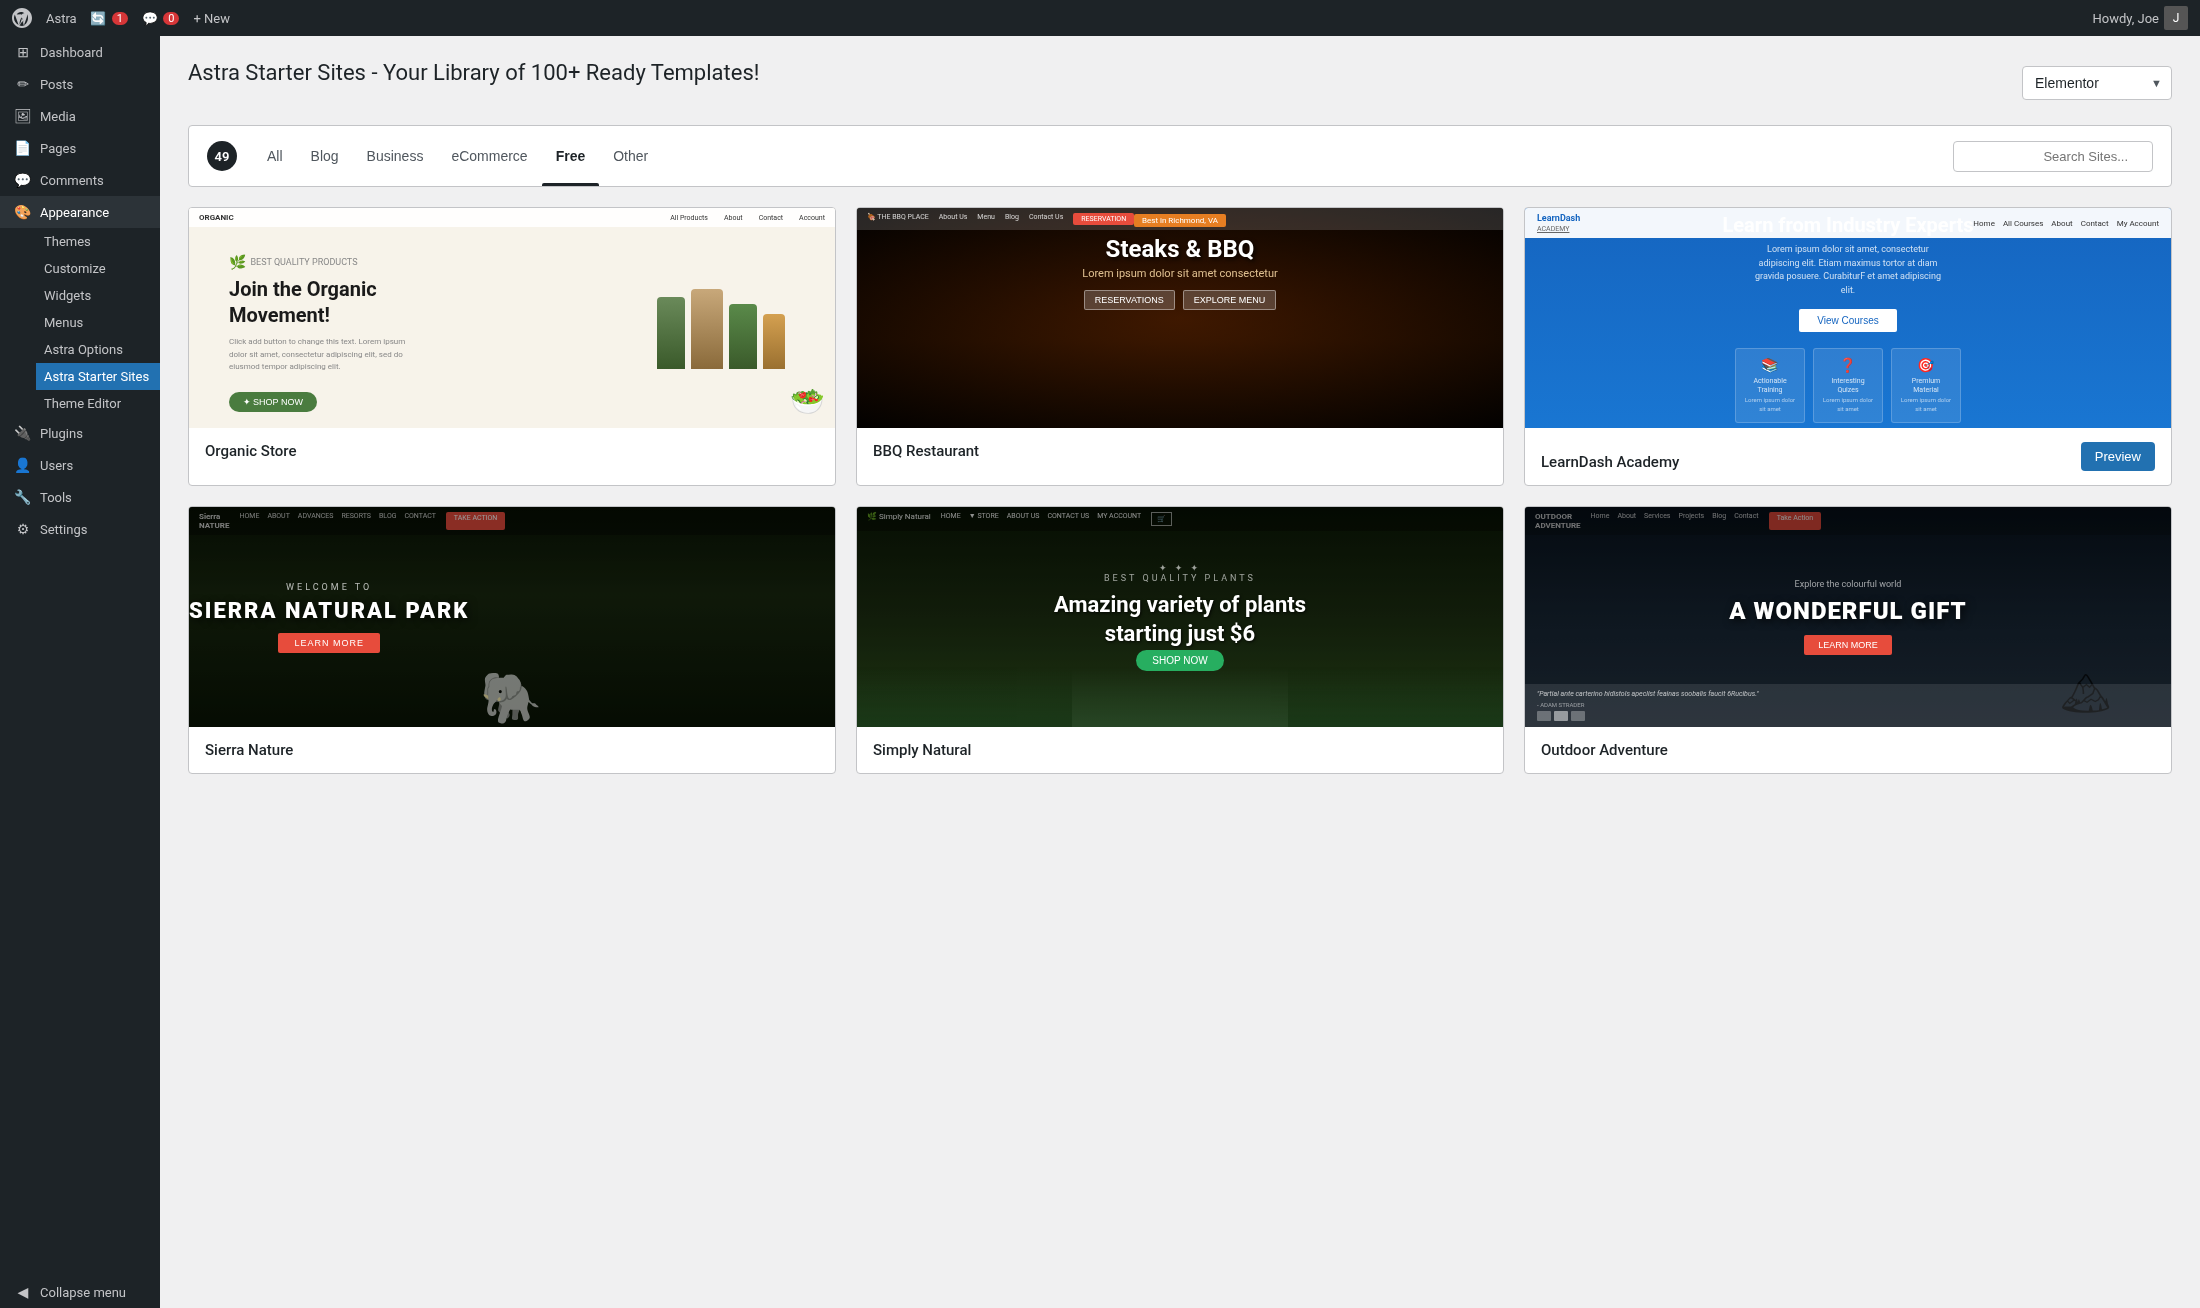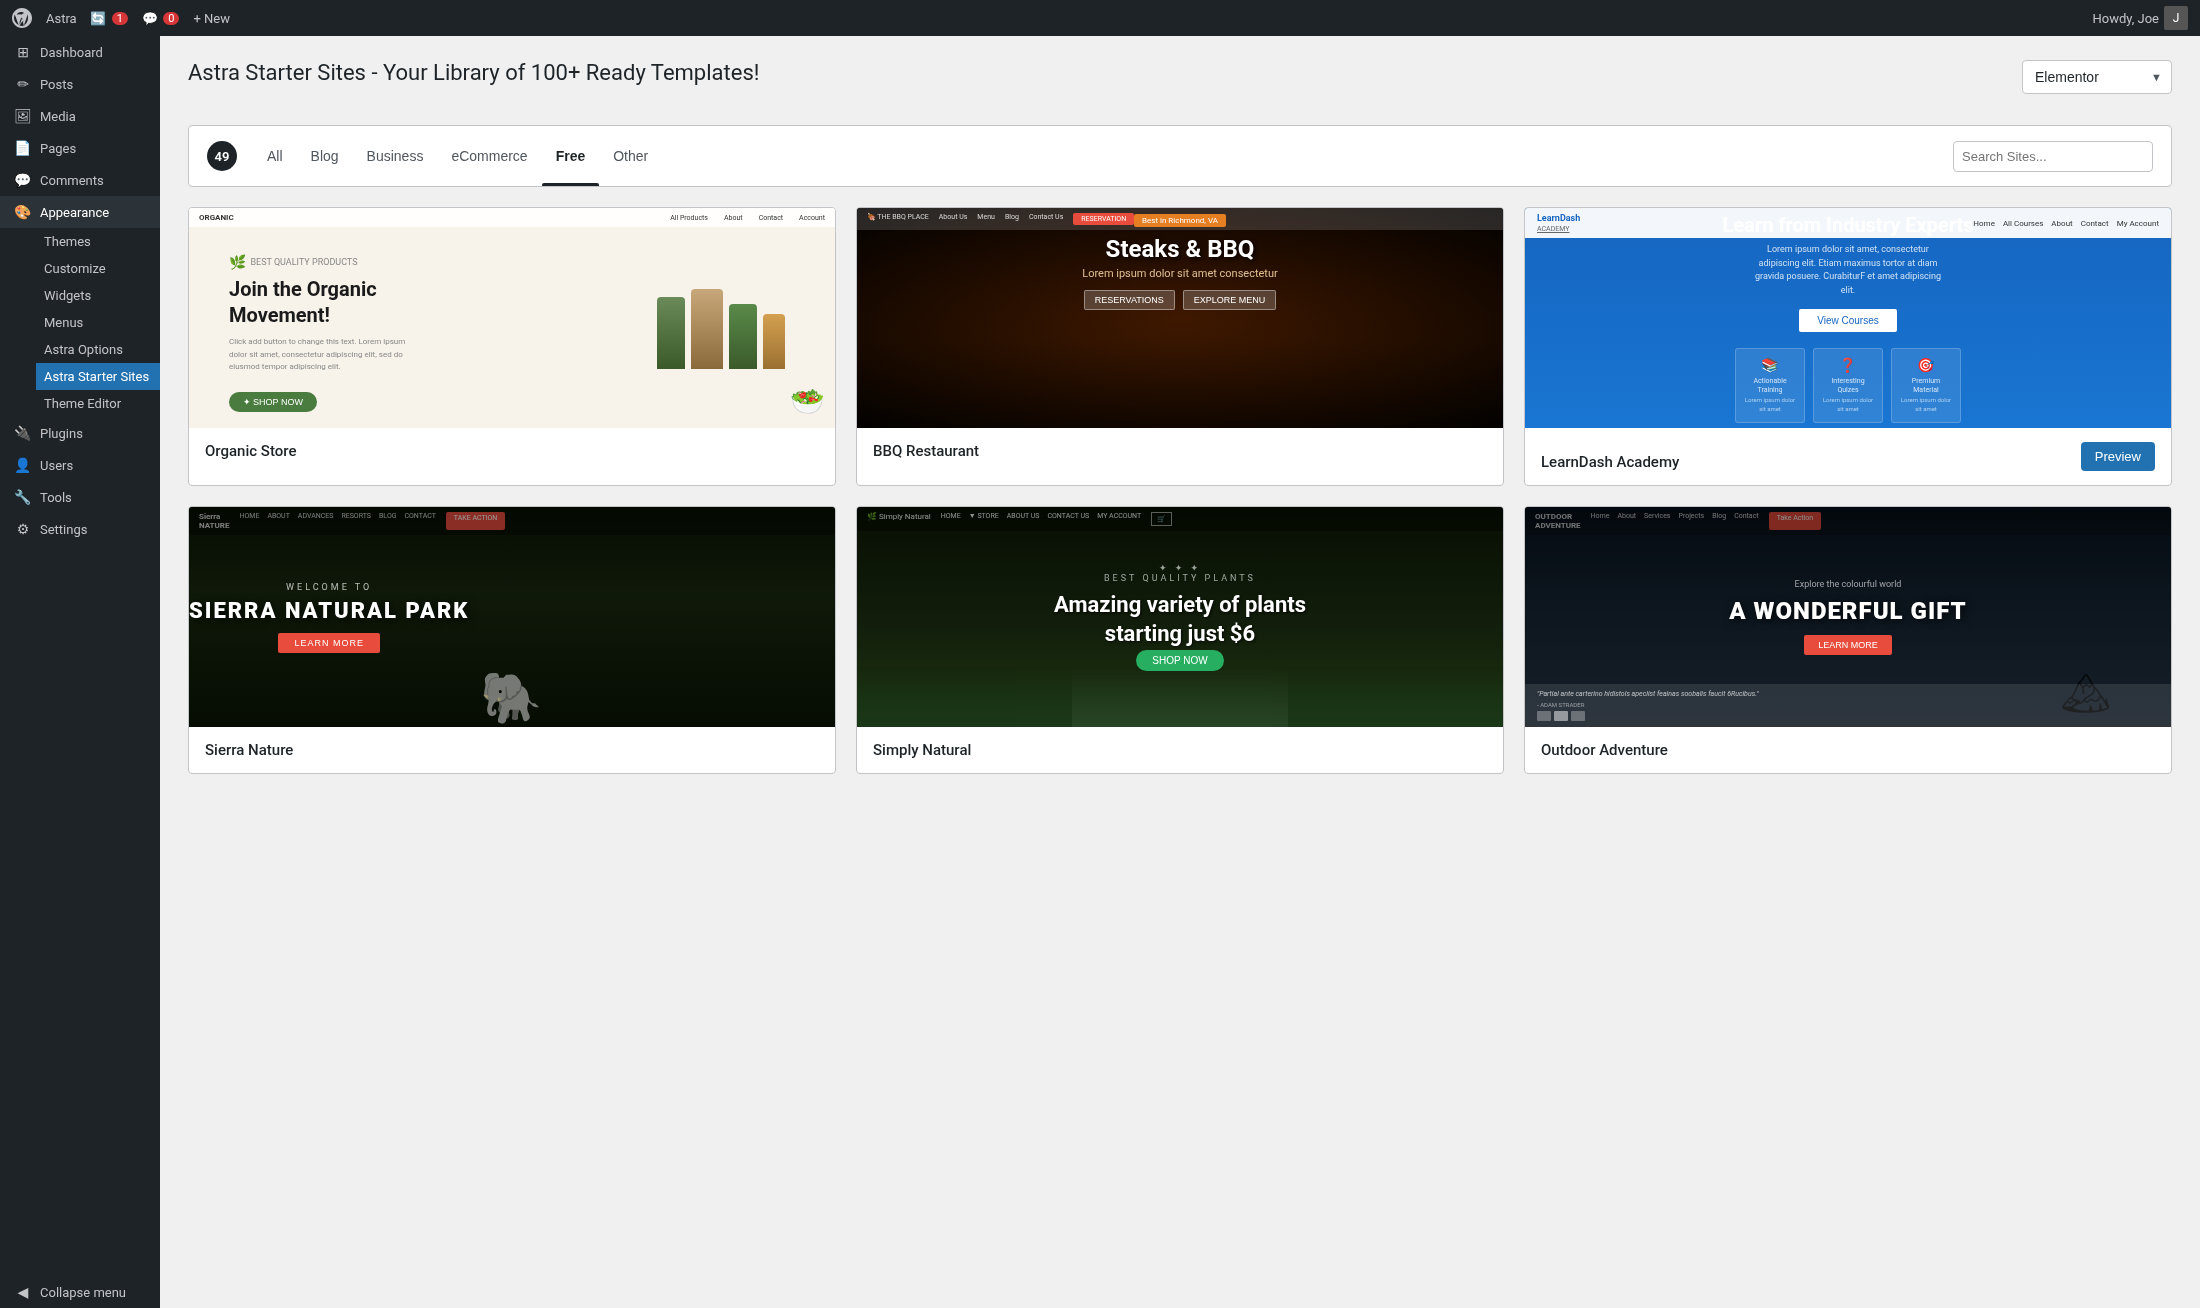--- a/index.html
+++ b/index.html
@@ -105,27 +105,28 @@
       left: 0;
       right: 0;
       height: 3px;
       background: #1d2327;
       border-radius: 2px 2px 0 0;
     }
     .filter-search {
       margin-left: auto;
     }
     .filter-search input {
-      padding: 7px 8px;
+      padding: 7px 24px;
       border: 1px solid #c3c4c7;
       border-radius: 4px;
       font-size: 13px;
       width: 200px;
       outline: none;
       color: #50575e;
+      text-align: right;
     }
     .pb-select {
       padding: 8px 32px 8px 12px;
       border: 1px solid #c3c4c7;
       border-radius: 4px;
       font-size: 14px;
       background: #fff;
       color: #1d2327;
       cursor: pointer;
       appearance: none;
@@ -293,21 +294,21 @@
     .nav-logo-small { font-weight: bold; font-size: 8px; }
     .nav-links { display: flex; gap: 16px; }
     .cta-btn-small { background: #e74c3c; color: #fff; padding: 2px 8px; border-radius: 2px; font-size: 7px; }
 
     .relative { position: relative; }
 
     .header-area {
       position: relative;
       display: flex;
       justify-content: space-between;
-      align-items: flex-start;
+      align-items: center;
       margin-bottom: 20px;
     }
 
     
     ::-webkit-scrollbar { width: 8px; }
     ::-webkit-scrollbar-track { background: #f0f0f1; }
     ::-webkit-scrollbar-thumb { background: #c3c4c7; border-radius: 4px; }
   </style>
 </head>
 <body>

